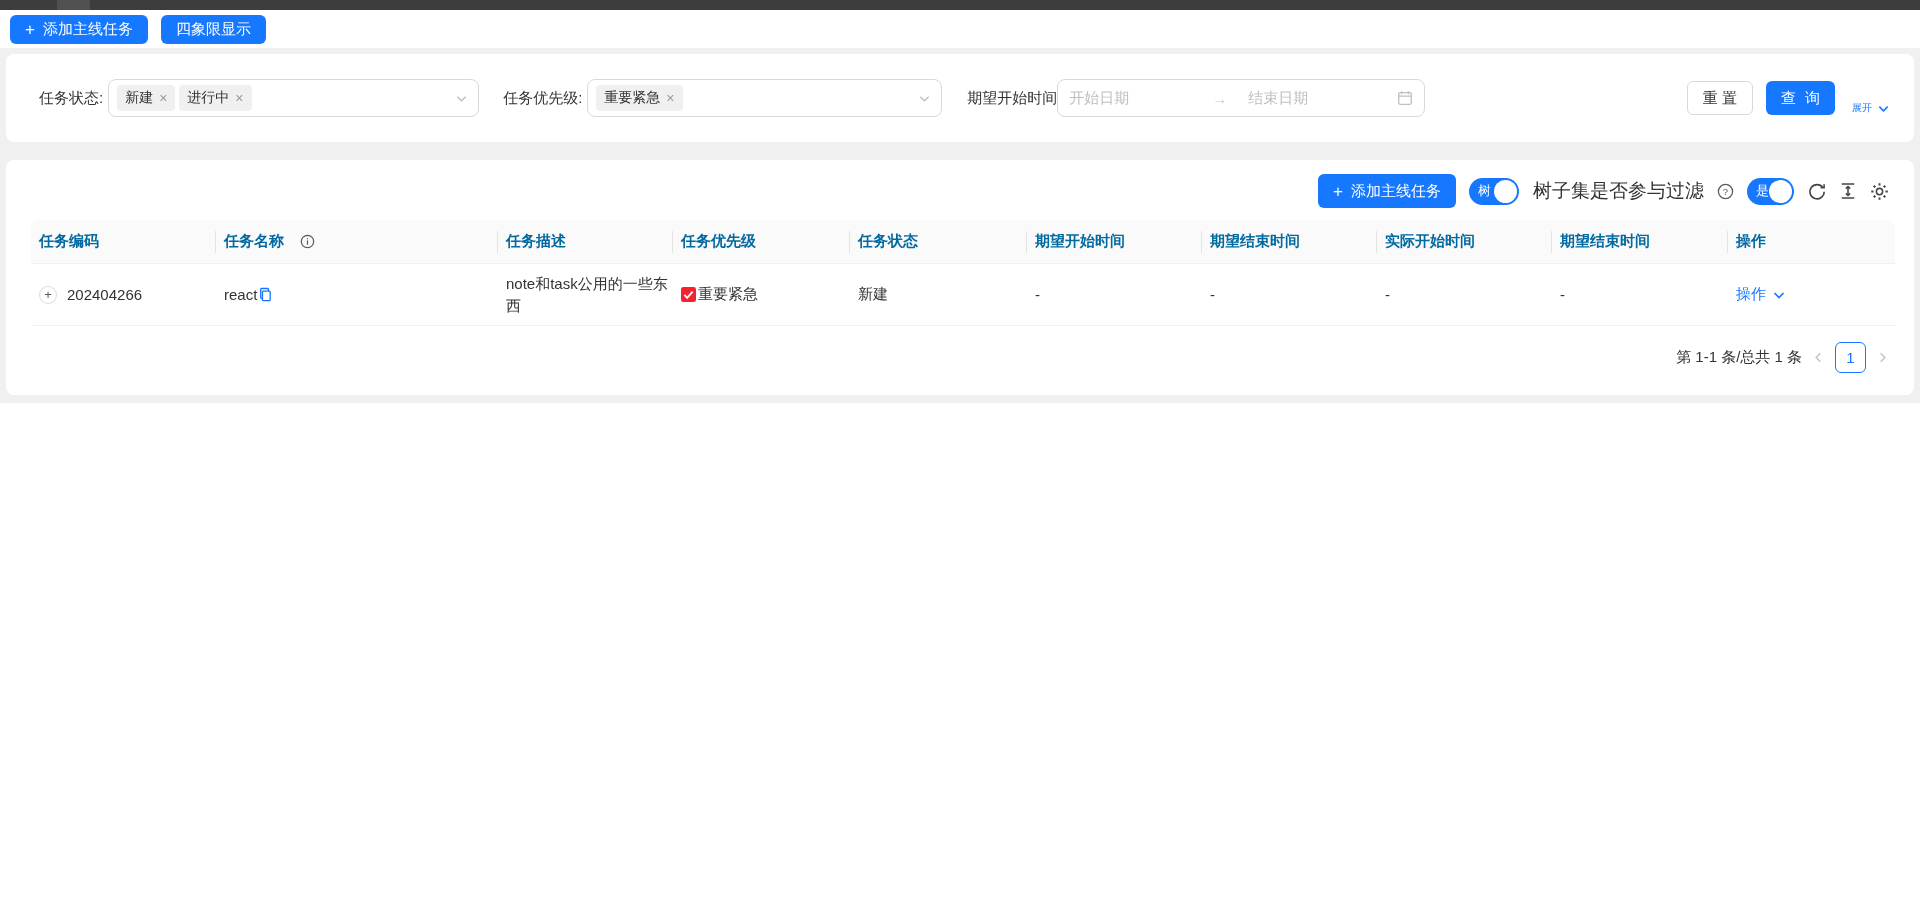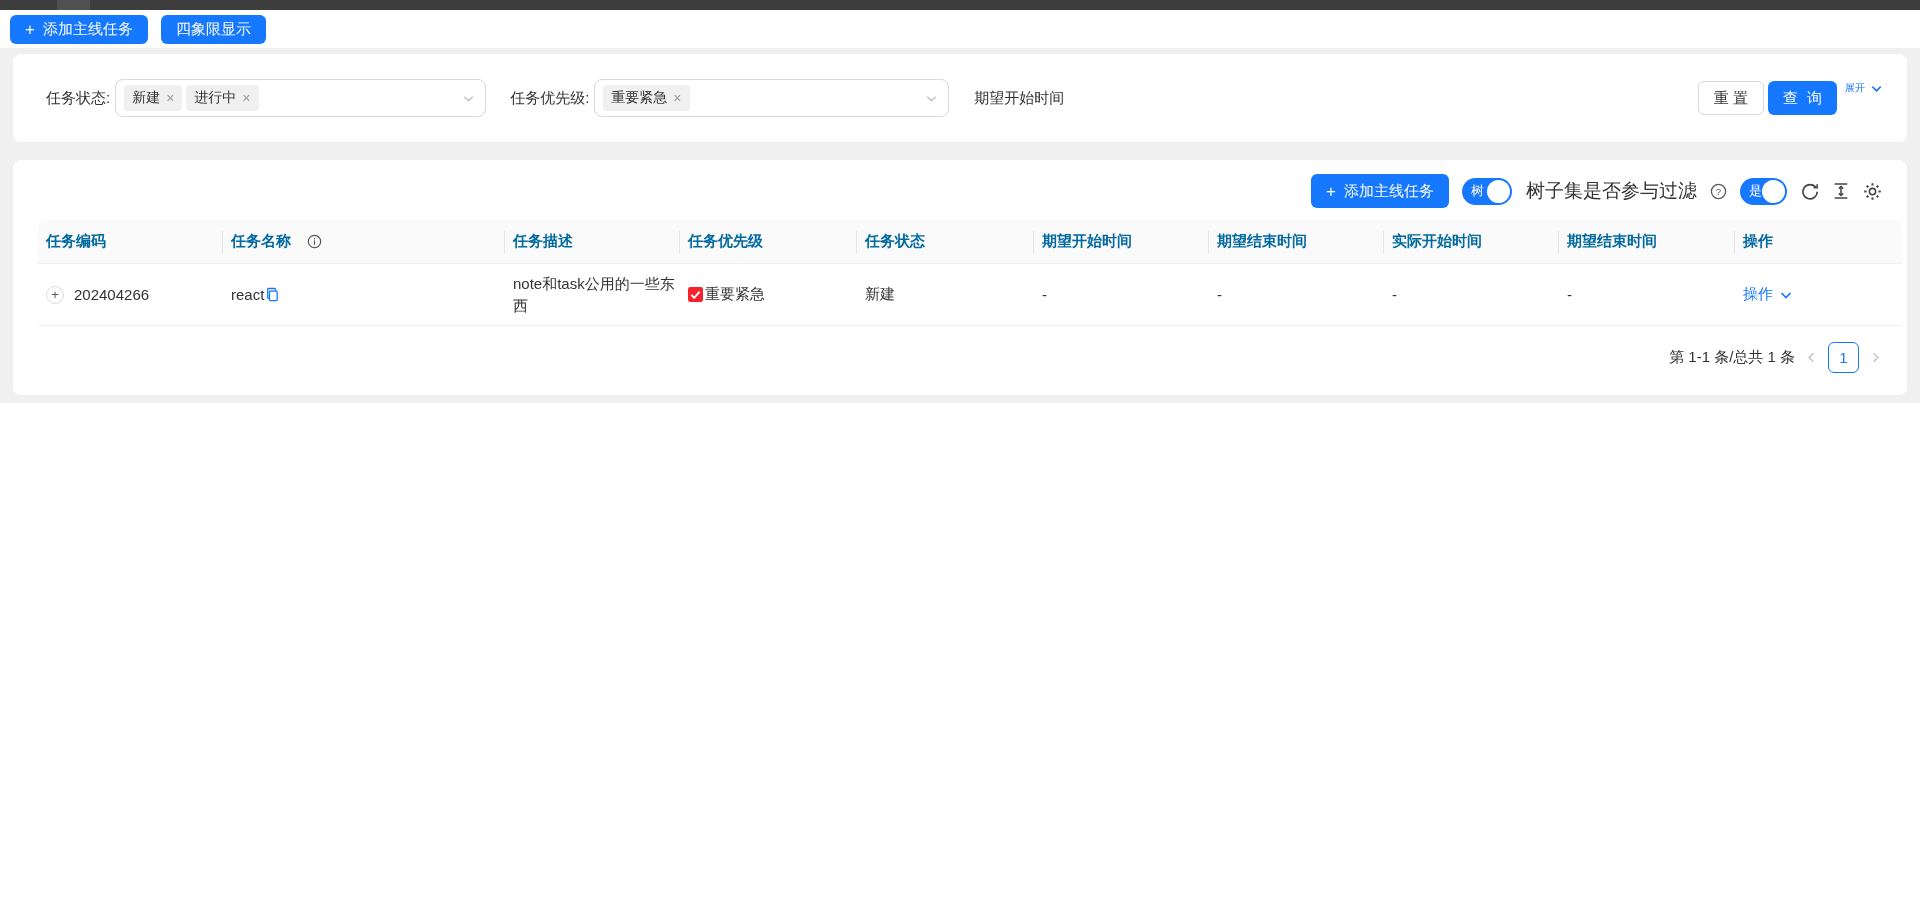--- a/index.html
+++ b/index.html
@@ -9,40 +9,40 @@
   .dark-strip { height:10px; background:#3d3d3d; position:relative; }
   .dark-strip .seg { position:absolute; left:57px; top:0; width:33px; height:10px; background:#515151; }
 
   
   .top-bar { height:38px; background:#fff; display:flex; align-items:center; padding:0 10px; gap:13px; }
   .btn-primary { background:#1677ff; color:#fff; border:none; border-radius:6px; height:29px; padding:0 15px;
                  font-size:15px; display:inline-flex; align-items:center; gap:8px; cursor:pointer; white-space:nowrap; }
   .btn-primary .plus { font-size:17px; line-height:1; font-weight:400; }
 
   
-  .gray-band { background:#f0f0f0; padding:6px 13px 8px; }
+  .gray-band { background:#f0f0f0; padding:6px 6px 8px; }
   .card { background:#fff; border-radius:8px; }
 
   
   .filter-card { height:88px; display:flex; align-items:center; padding:0 24px 0 33px; margin-bottom:18px; }
   .f-label { font-size:15px; color:#333; margin-right:5px; white-space:nowrap; }
   .select-box { height:38px; border:1px solid #d9d9d9; border-radius:8px; background:#fff; display:flex; align-items:center;
                 padding:0 30px 0 4px; position:relative; cursor:pointer; }
   .select-box .chevron { position:absolute; right:10px; top:12px; color:#bfbfbf; }
   .sel-status { width:371px; margin-right:24px; }
   .sel-priority { width:355px; margin-right:25px; }
   .tag { background:#f0f0f0; border-radius:4px; height:26px; display:inline-flex; align-items:center; gap:6px;
          padding:0 8px; margin-left:4px; font-size:14px; color:#333; white-space:nowrap; }
   .tag-close { color:#999; font-size:14px; cursor:pointer; line-height:1; }
   .date-range { width:368px; height:38px; border:1px solid #d9d9d9; border-radius:8px; background:#fff;
                 display:flex; align-items:center; padding:0 11px; font-size:15px; color:#bfbfbf; }
   .date-range .ph-start { width:143px; }
   .date-range .range-arrow { width:36px; color:#c9c9c9; }
   .date-range .ph-end { flex:1; }
-  .filter-right { margin-left:auto; display:flex; align-items:flex-start; gap:4px; }
+  .filter-right { margin-left:auto; display:flex; align-items:flex-end; gap:13px; }
   .btn-default { height:34px; padding:0 15px; border:1px solid #d9d9d9; border-radius:6px; background:#fff;
                  font-size:15px; color:#333; cursor:pointer; white-space:nowrap; }
   .btn-query { height:34px; padding:0 15px; border:none; border-radius:6px; background:#1677ff; color:#fff;
                font-size:15px; cursor:pointer; white-space:nowrap;font-family:Liberation Mono, monospace; }
   .link-expand { color:#1677ff; font-size:10px; display:inline-flex; align-items:center; gap:5px; cursor:pointer; margin-left:4px; white-space:nowrap; }
 
   
   .table-card { padding:14px 25px 22px; }
   .table-toolbar { display:flex; justify-content:flex-end; align-items:center; gap:13px; margin-bottom:12px; }
   .btn-add { height:34px; }
@@ -120,20 +120,31 @@
         <span class="tag-close">×</span>
       </span>
       <span class="chevron">
         <svg width="13" height="13" viewBox="0 0 14 14">
             <path d="M2.5 5l4.5 4.5L11.5 5" fill="none" stroke="currentColor" stroke-width="1.5"></path>
           </svg>
       </span>
     </div>
 
     <span class="f-label" style="margin-right:0;">期望开始时间</span>
+    <div class="date-range">
+      <span class="ph-start">开始日期</span>
+      <span class="range-arrow">→</span>
+      <span class="ph-end">结束日期</span>
+      <span>
+        <svg width="16" height="16" viewBox="0 0 16 16" fill="none" stroke="#bfbfbf" stroke-width="1.3">
+            <rect x="1.7" y="2.7" width="12.6" height="11.6" rx="1.5"></rect>
+            <path d="M1.7 6.2h12.6M4.6 1.2v3M11.4 1.2v3"></path>
+          </svg>
+      </span>
+    </div>
 
     <div class="filter-right">
       <button class="btn-default">重 置</button>
       <button class="btn-query">查 询</button>
       <span class="link-expand">
         <span>展开</span>
         <span>
           <svg width="13" height="13" viewBox="0 0 14 14">
               <path d="M2.5 5l4.5 4.5L11.5 5" fill="none" stroke="#1677ff" stroke-width="1.7"></path>
             </svg>

